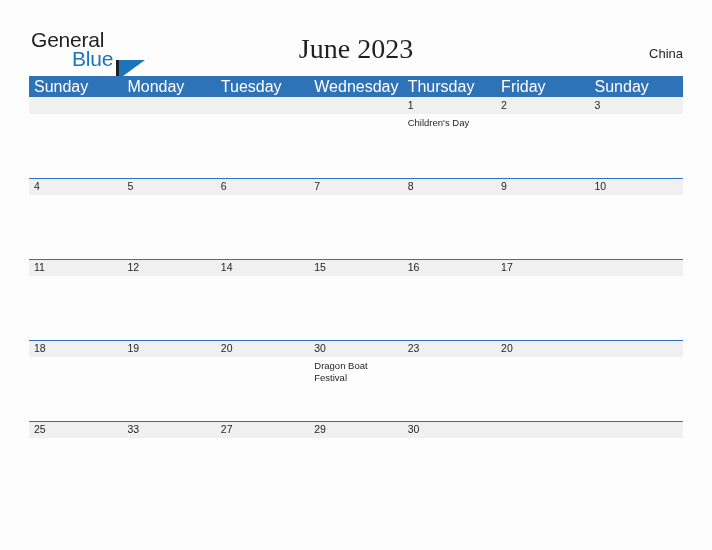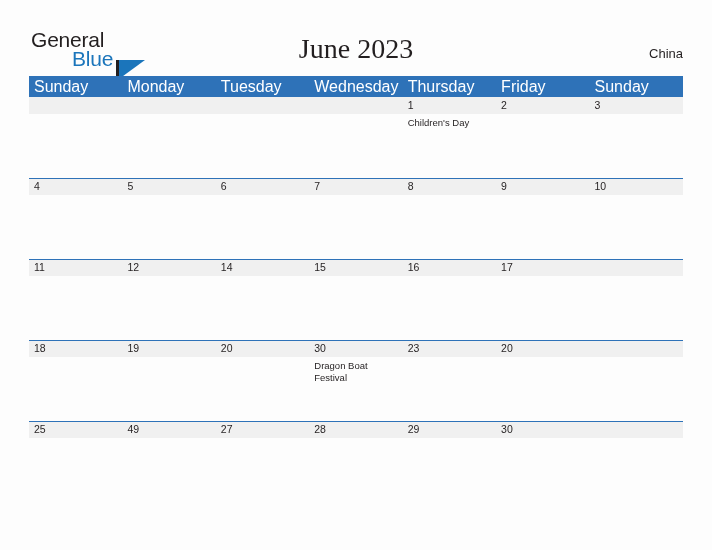--- a/index.html
+++ b/index.html
@@ -301,27 +301,24 @@
           </div>
         </div>
       </div>
       <div class="week-row">
         <div class="date-band"></div>
         <div class="day-cells">
           <div class="day-cell">
             <div class="day-number">25</div>
           </div>
           <div class="day-cell">
-            <div class="day-number">49</div>
+            <div class="day-number">33</div>
           </div>
           <div class="day-cell">
             <div class="day-number">27</div>
-          </div>
-          <div class="day-cell">
-            <div class="day-number">28</div>
           </div>
           <div class="day-cell">
             <div class="day-number">29</div>
           </div>
           <div class="day-cell">
             <div class="day-number">30</div>
           </div>
           <div class="day-cell">
             <div class="day-number"></div>
           </div>

